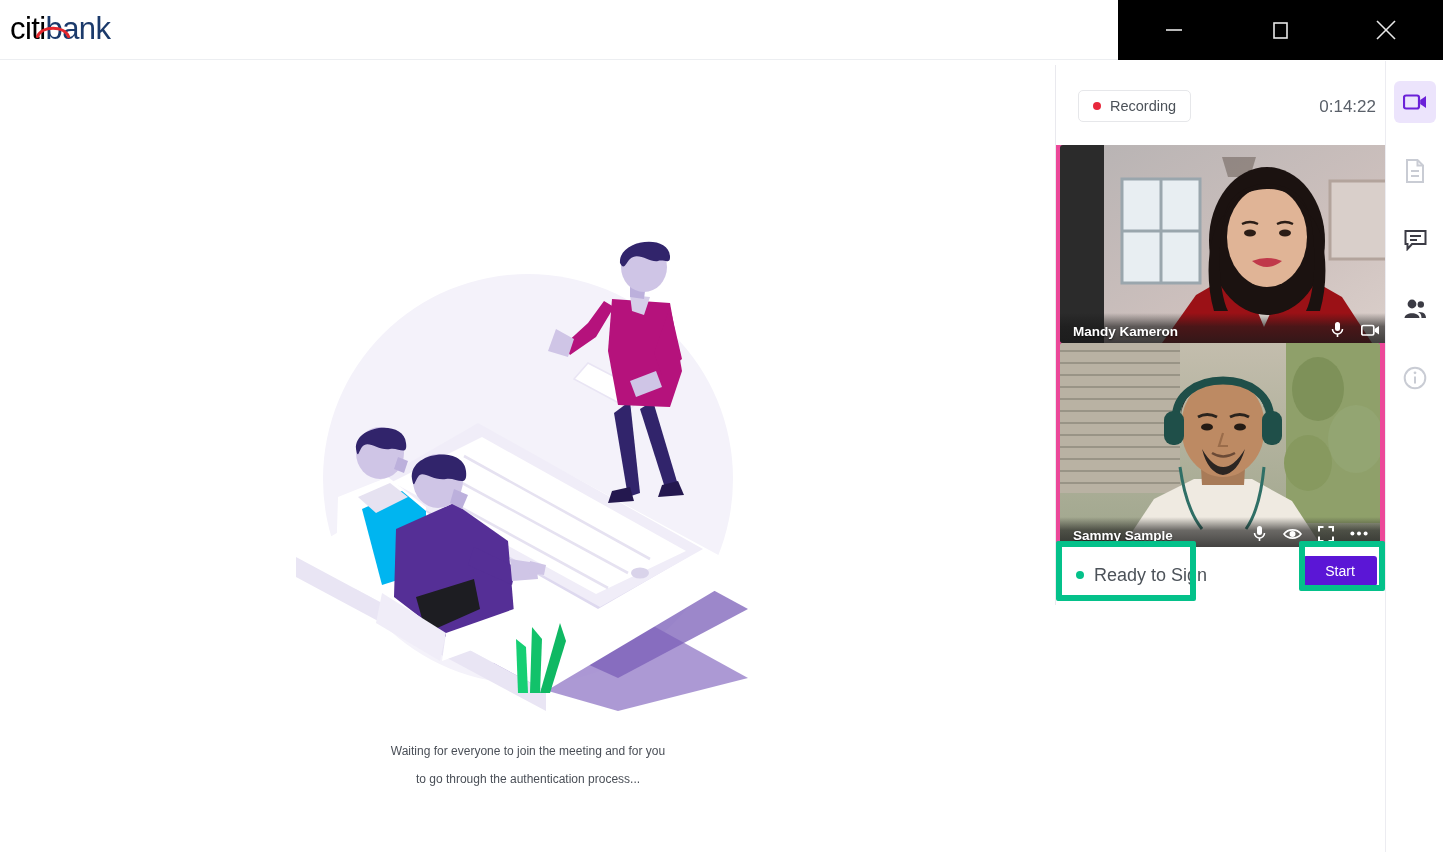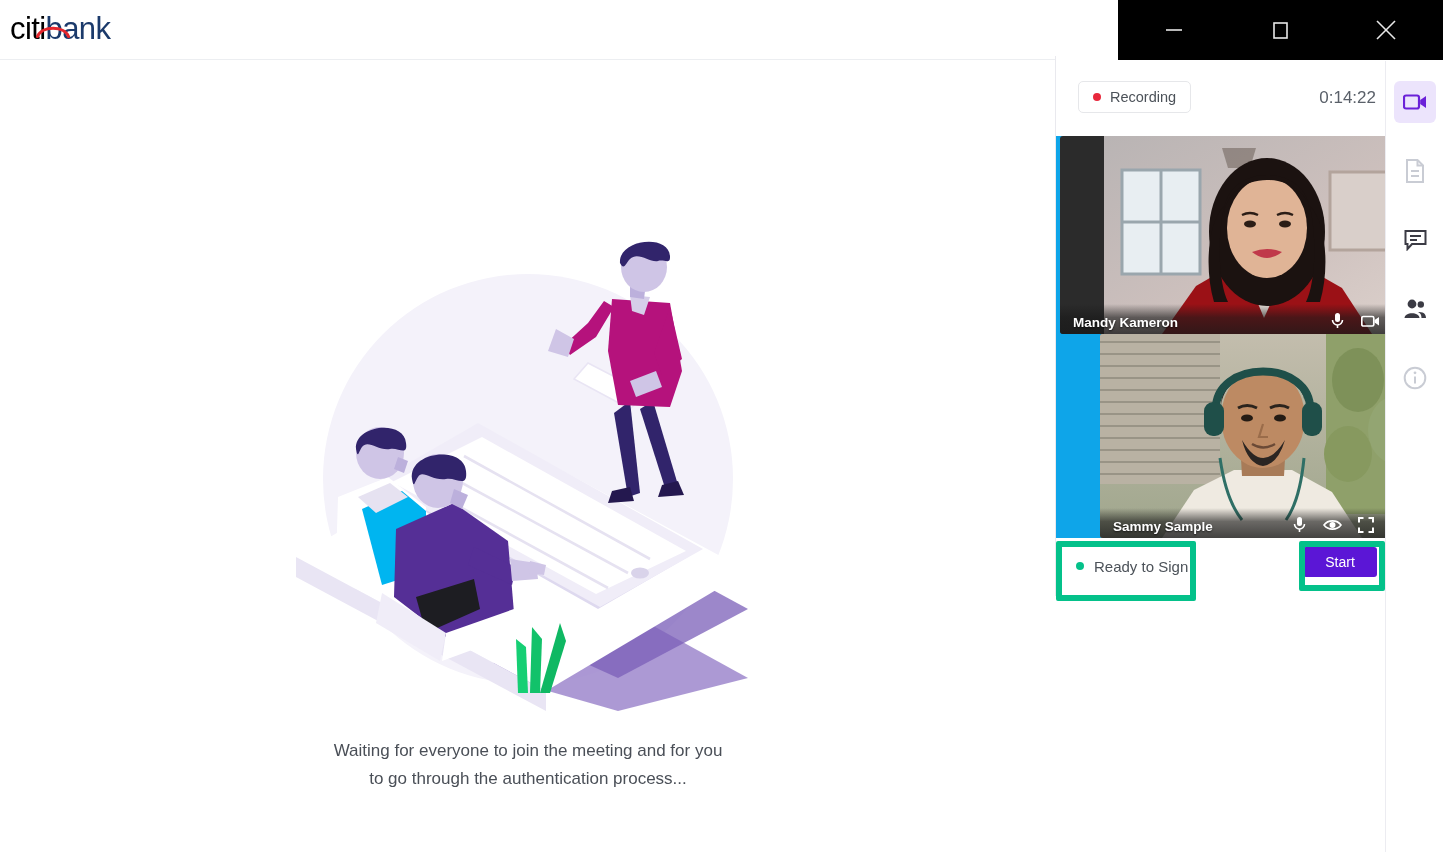--- a/index.html
+++ b/index.html
@@ -41,27 +41,27 @@
   
   .main{
     position:absolute;left:0;top:61px;width:1056px;height:791px;
     background:#fff;
   }
   .illus-wrap{
     position:absolute;left:278px;top:180px;width:500px;height:480px;
   }
   .wait-text{
     position:absolute;left:228px;top:676px;width:600px;
-    text-align:center;color:#4a4f57;font-size:17px;line-height:28px;
+    text-align:center;color:#4a4f57;font-size:12px;line-height:28px;
   }
 
   
   .panel{
-    position:absolute;left:1056px;top:56px;width:330px;height:540px;
-    background:#0ea5e9;
+    position:absolute;left:1056px;top:65px;width:330px;height:540px;
+    background:#ec4899;
     box-shadow:-1px 0 0 #e9e9ee;
     z-index:10;
   }
   .panel-top{
     position:absolute;left:0;top:0;width:330px;height:80px;
     background:#fff;
   }
   .rec-badge{
     position:absolute;left:22px;top:25px;height:32px;
     display:flex;align-items:center;gap:9px;
@@ -72,21 +72,21 @@
   .rec-label{font-size:14.5px;color:#4c5259;}
   .timer{
     position:absolute;right:10px;top:32px;font-size:17px;color:#5a6069;
   }
 
   .tile{
     position:absolute;left:4px;width:320px;height:100px;overflow:hidden;
     background:#2b2b2b;border-radius:3px;
   }
   .tile-1{top:80px;height:198px;padding-left:44px;}
-  .tile-2{top:278px;height:204px;margin-left:40px;}
+  .tile-2{top:278px;height:204px;}
   .tile-bar{
     position:absolute;left:0;bottom:0;width:100%;height:30px;
     background:linear-gradient(to bottom, rgba(20,20,20,0) 0%, rgba(25,25,25,.62) 45%, rgba(25,25,25,.80) 100%);
     display:flex;align-items:center;
   }
   .tile-name{
     position:absolute;left:13px;bottom:4px;
     color:#fff;font-size:13.5px;font-weight:bold;
     text-shadow:0 1px 2px rgba(0,0,0,.7);
   }
@@ -97,21 +97,21 @@
   .tile-icons span{display:flex;align-items:center;justify-content:center;}
 
   .panel-bottom{
     position:absolute;left:0;top:482px;width:330px;height:58px;background:#fff;
   }
   .status{
     position:absolute;left:12px;top:10px;height:36px;
     display:flex;align-items:center;gap:10px;padding-left:8px;
   }
   .status-dot{width:8px;height:8px;border-radius:50%;background:#04c18a;}
-  .status-label{font-size:15px;color:#4c5259;}
+  .status-label{font-size:18px;color:#4c5259;}
   .start-btn{
     position:absolute;right:9px;top:9px;
     width:74px;height:30px;border:0;border-radius:3px;
     background:#5b16d6;color:#fff;font-size:14px;
     font-family:"Liberation Sans", sans-serif;cursor:pointer;
   }
 
   
   .anno{
     position:absolute;border:6px solid #04c18a;box-sizing:border-box;

